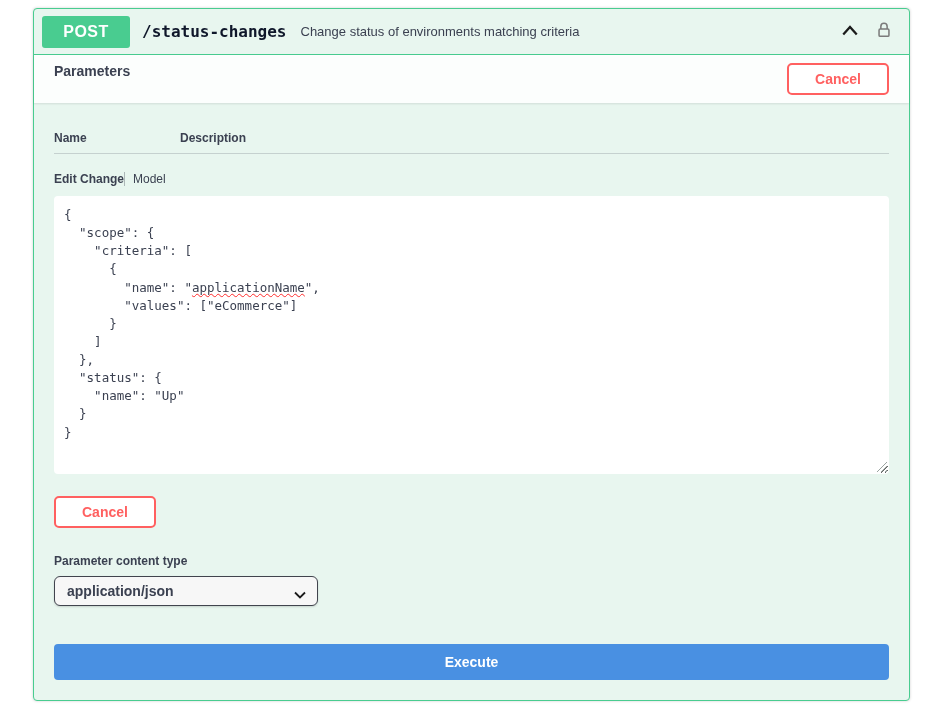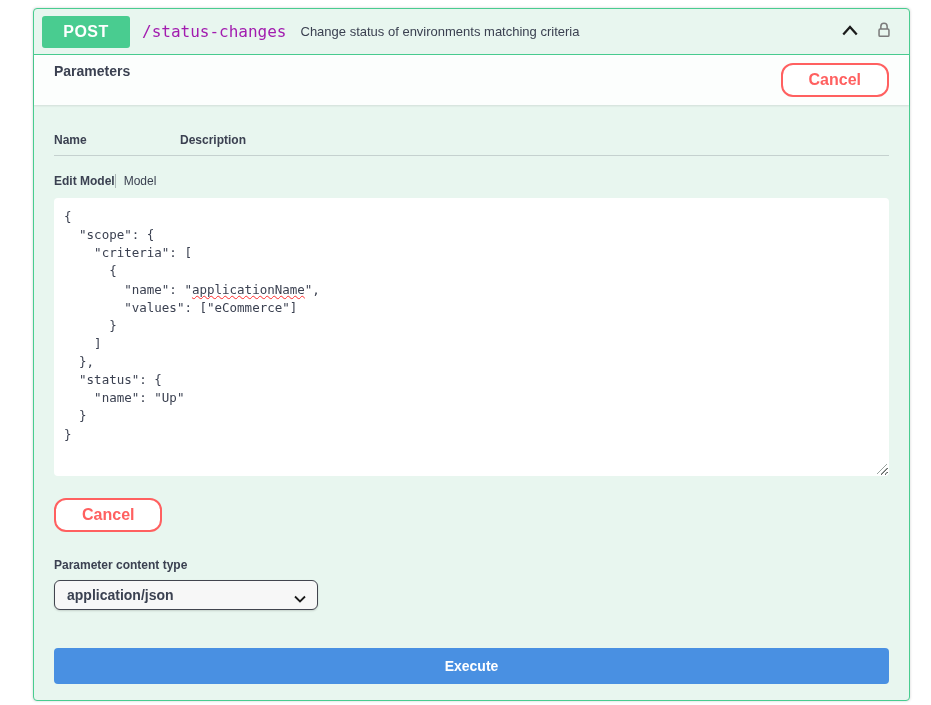--- a/index.html
+++ b/index.html
@@ -29,42 +29,42 @@
   }
   .method-badge {
     background: #49cc90; color: #fff;
     font-weight: 700; font-size: 16px;
     padding: 7px 12px; width: 88px; text-align: center;
     border-radius: 3px;
     letter-spacing: .5px;
   }
   .op-path {
     font-family: "DejaVu Sans Mono", monospace;
-    font-weight: 400; font-size: 16px;
-    margin-left: 12px; color: #a21caf;
+    font-weight: 700; font-size: 16px;
+    margin-left: 12px; color: #0f172a;
   }
   .op-desc { font-size: 13px; margin-left: 14px; color: #3b4151; }
   .summary-right { margin-left: auto; display: flex; align-items: center; gap: 16px; padding-right: 6px; }
   .icon-btn { background: none; border: none; padding: 0; cursor: pointer; display: flex; align-items: center; }
   
   .section-header {
     display: flex; align-items: flex-start; justify-content: space-between;
     padding: 8px 20px;
     background: rgba(255,255,255,.85);
     box-shadow: 0 1px 2px rgba(0,0,0,.1);
     min-height: 46px;
   }
   .section-title { font-size: 14px; font-weight: 700; margin: 0; }
   .btn-cancel {
     background: #fff;
     border: 2px solid #ff6060;
     color: #ff6060;
-    font-weight: 700; font-size: 16px;
-    font-family: "Liberation Sans", sans-serif;
-    border-radius: 12px;
+    font-weight: 700; font-size: 14px;
+    font-family: "Liberation Sans", sans-serif;
+    border-radius: 5px;
     padding: 6px 26px;
     cursor: pointer;
   }
   
   .table-area { padding: 16px 20px 0 20px; }
   .t-row { display: flex; }
   .col-name { width: 126px; flex: 0 0 126px; }
   .col-desc { flex: 1; }
   .thead { border-bottom: 1px solid rgba(59,65,81,.2); padding: 12px 0 8px 0; }
   .th { font-size: 12px; font-weight: 700; color: #3b4151; }
@@ -169,21 +169,21 @@
     <div class="table-area">
       <div class="t-row thead">
         <div class="col-name th">Name</div>
         <div class="col-desc th">Description</div>
       </div>
 
       <div class="t-row body-row">
 
         <div class="col-desc">
           <div class="value-tabs">
-            <span class="tab active">Edit Model</span>
+            <span class="tab active">Edit Change</span>
             <span class="tab">Model</span>
           </div>
 
           <div class="editor-wrap">
             <div class="json-editor">{
   "scope": {
     "criteria": [
       {
         "name": "<span class="squiggle">applicationName</span>",
         "values": ["eCommerce"]

